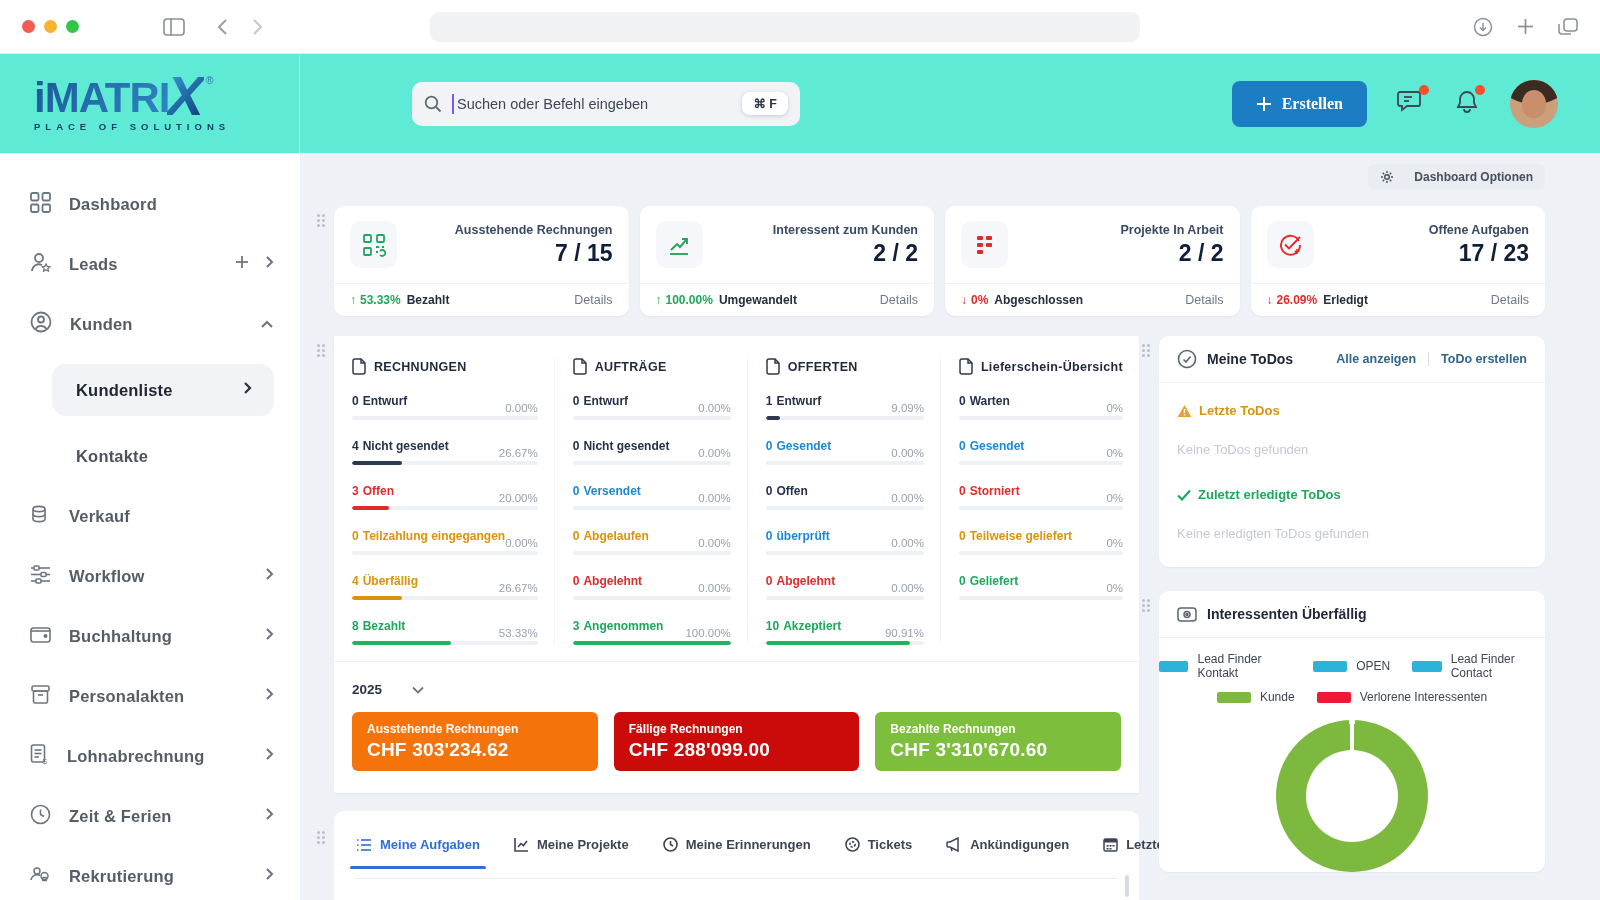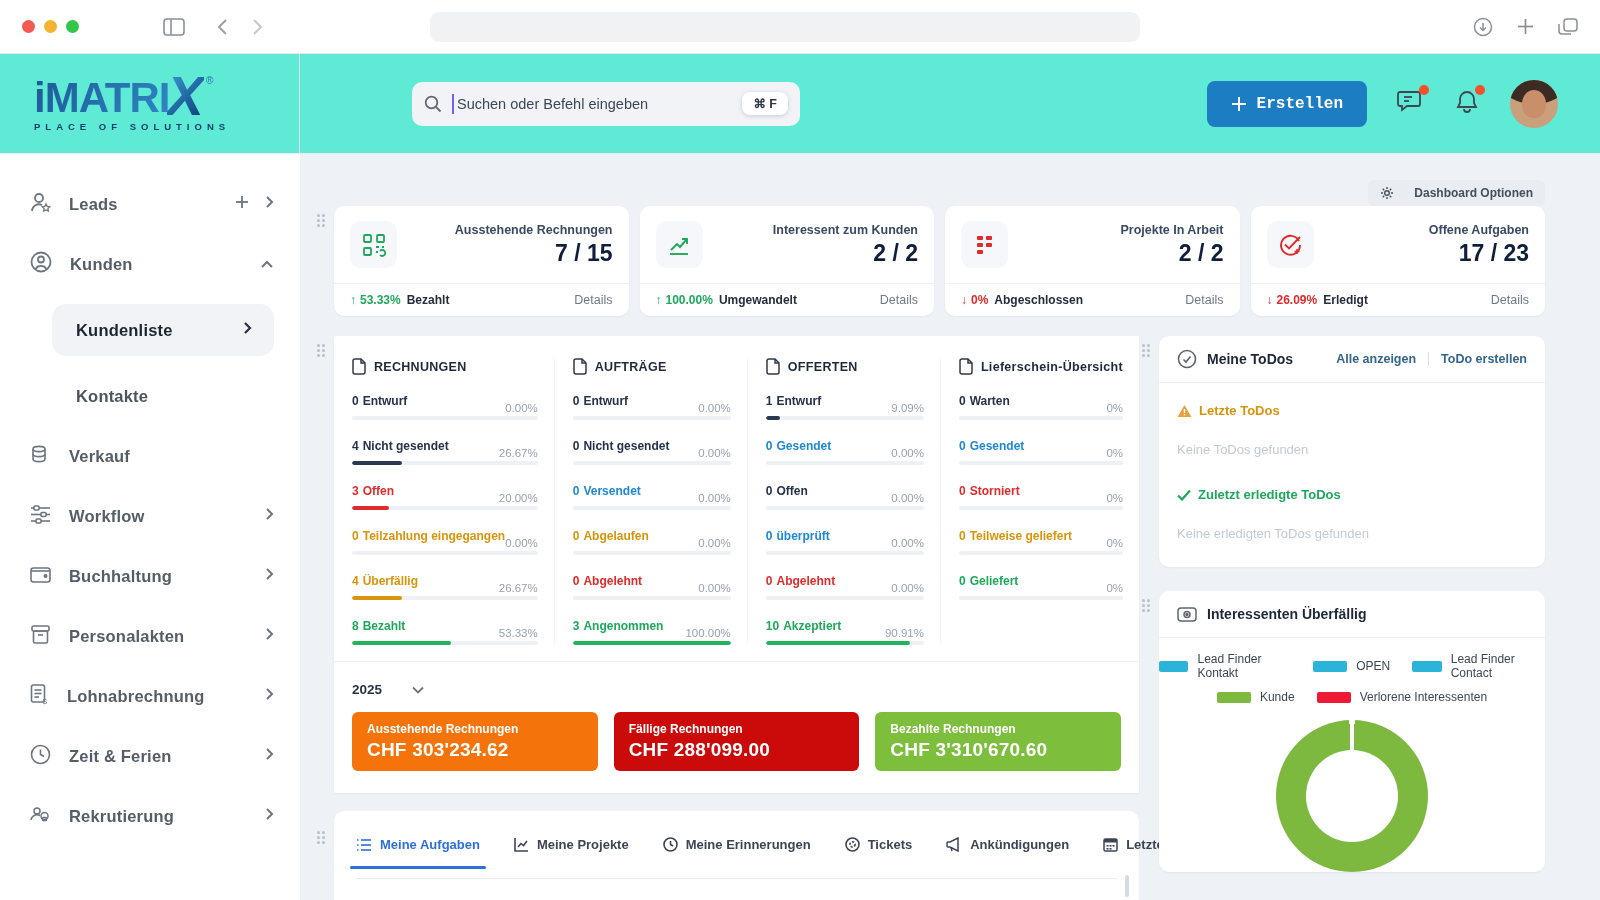--- a/index.html
+++ b/index.html
@@ -22,42 +22,42 @@
   .logo-line{display:flex;align-items:flex-end}
   .logo-word{font-size:42px;font-weight:800;letter-spacing:-1px;background:linear-gradient(120deg,#1d5a97,#2e86c3);-webkit-background-clip:text;background-clip:text;color:transparent;line-height:.9}
   .logo-x{font-size:56px;font-weight:800;font-style:italic;background:linear-gradient(135deg,#3a97d4,#0c3e78);-webkit-background-clip:text;background-clip:text;color:transparent;line-height:.75;margin-left:-3px}
   .logo-reg{font-size:10px;color:#2c73ac;margin-left:2px;align-self:flex-start}
   .logo-tag{font-size:9.5px;letter-spacing:5px;color:#15406b;margin-top:4px;font-weight:600}
   .search-wrap{margin-left:112px;width:388px;height:44px;background:#f1f3f7;border-radius:10px;display:flex;align-items:center;padding:0 12px}
   .caret{width:2px;height:20px;background:#7b5cf0;margin:0 3px 0 10px}
   .search-ph{font-size:14.5px;color:#3e4656}
   .kbd{margin-left:auto;background:#fff;border-radius:8px;padding:4px 11px;font-size:12.5px;font-weight:600;color:#2b3442;box-shadow:0 1px 4px rgba(20,30,50,.18)}
   .header-right{margin-left:auto;display:flex;align-items:center;gap:30px;padding-right:42px}
-  .btn-create{background:var(--brand_blue);color:#fff;border:none;height:46px;padding:0 24px;border-radius:8px;font-size:16px;font-weight:600;display:flex;align-items:center;gap:10px;font-family:Liberation Mono, monospace;cursor:pointer}
+  .btn-create{background:var(--brand_blue);color:#fff;border:none;height:46px;padding:0 24px;border-radius:8px;font-size:16px;font-weight:600;display:flex;align-items:center;gap:10px;font-family:Liberation Serif, serif;cursor:pointer}
   .icon-dot{position:relative;color:#3f4754}
   .dot{position:absolute;top:-4px;right:-5px;width:10px;height:10px;border-radius:50%;background:var(--dot_red)}
   .avatar{width:48px;height:48px;border-radius:50%;position:relative;overflow:hidden;background:#caa07c}
   .avatar::before{content:'';position:absolute;left:-6px;right:-6px;top:-10px;height:34px;background:#3c2b23;border-radius:50%}
   .avatar::after{content:'';position:absolute;left:12px;top:10px;width:24px;height:28px;background:#c98e6a;border-radius:50% 50% 45% 45%}
 
   
   .app-body{flex:1;display:flex;min-height:0}
   .sidebar{width:300px;background:#fff;padding:30px 26px 0 30px;flex:0 0 auto}
   .nav-item{display:flex;align-items:center;gap:18px;height:40px;margin-bottom:20px;color:#555d66;cursor:pointer}
   .nav-item svg{flex:0 0 auto;color:#6d7680}
   .nav-label{font-size:16.5px;font-weight:600;letter-spacing:.2px}
   .nav-trail{margin-left:auto;display:flex;align-items:center;gap:16px;color:#6d7680}
   .nav-sub{margin-left:22px;padding-left:24px;height:52px;border-radius:14px;display:flex;align-items:center;margin-bottom:14px;color:#4c545f;cursor:pointer}
   .nav-sub.active{background:#f1f3f7;color:#1d2733}
   .nav-sub .nav-label{font-size:16.5px;font-weight:700}
   .nav-sub.plain .nav-label{font-weight:600}
   .nav-sub .nav-trail{margin-right:22px;color:#2b333d}
 
   .main{flex:1;position:relative;padding:0 55px 0 34px;min-width:0}
-  .dash-options{position:absolute;top:26px;right:55px;background:#e9edf2;border-radius:6px;padding:6px 12px;display:flex;align-items:center;gap:20px;font-size:12px;font-weight:600;color:#474f5c;cursor:pointer}
+  .dash-options{position:absolute;top:10px;right:55px;background:#e9edf2;border-radius:6px;padding:6px 12px;display:flex;align-items:center;gap:20px;font-size:12px;font-weight:600;color:#474f5c;cursor:pointer}
 
   
   .stats-row{margin-top:52px;display:grid;grid-template-columns:repeat(4,1fr);gap:11px;position:relative}
   .stat-card{background:#fff;border-radius:10px;box-shadow:0 1px 2px rgba(25,39,60,.05)}
   .stat-main{display:flex;align-items:center;padding:15px 16px;min-height:76px}
   .tile{width:47px;height:47px;border-radius:11px;background:#f5f7fa;display:flex;align-items:center;justify-content:center}
   .stat-info{margin-left:auto;text-align:right}
   .stat-title{font-size:12.5px;font-weight:600;color:#3a4a63}
   .stat-value{font-size:23px;font-weight:800;color:#0f1f3a;margin-top:3px}
   .stat-foot{border-top:1px solid #eef0f4;display:flex;align-items:center;padding:9px 16px;font-size:12px}
@@ -233,20 +233,29 @@
       </span>
       <span class="avatar"></span>
     </div>
   </div>
 
   <div class="app-body">
 
     <div class="sidebar">
       <div class="nav-item">
         <span><svg width="21" height="21" viewBox="0 0 21 21" fill="none" stroke="currentColor" stroke-width="1.8">
+              <rect x="1" y="1" width="7.5" height="7.5" rx="1.5"></rect>
+              <rect x="12.5" y="1" width="7.5" height="7.5" rx="1.5"></rect>
+              <rect x="1" y="12.5" width="7.5" height="7.5" rx="1.5"></rect>
+              <rect x="12.5" y="12.5" width="7.5" height="7.5" rx="1.5"></rect>
+            </svg></span>
+        <span class="nav-label">Dashbaord</span>
+      </div>
+      <div class="nav-item">
+        <span><svg width="21" height="21" viewBox="0 0 21 21" fill="none" stroke="currentColor" stroke-width="1.8">
               <circle cx="9" cy="6" r="4"></circle>
               <path d="M2,19 a7,7 0 0 1 10,-6"></path>
               <path d="M16,12 l1.2,2.4 2.6,.4 -1.9,1.8 .5,2.6 -2.4,-1.2 -2.4,1.2 .5,-2.6 -1.9,-1.8 2.6,-.4 z" stroke-width="1.3"></path>
             </svg></span>
         <span class="nav-label">Leads</span>
         <span class="nav-trail">
           <span><svg width="14" height="14" viewBox="0 0 14 14" fill="none" stroke="currentColor" stroke-width="1.8">
                 <line x1="7" y1="1" x2="7" y2="13"></line>
                 <line x1="1" y1="7" x2="13" y2="7"></line>
               </svg></span>

